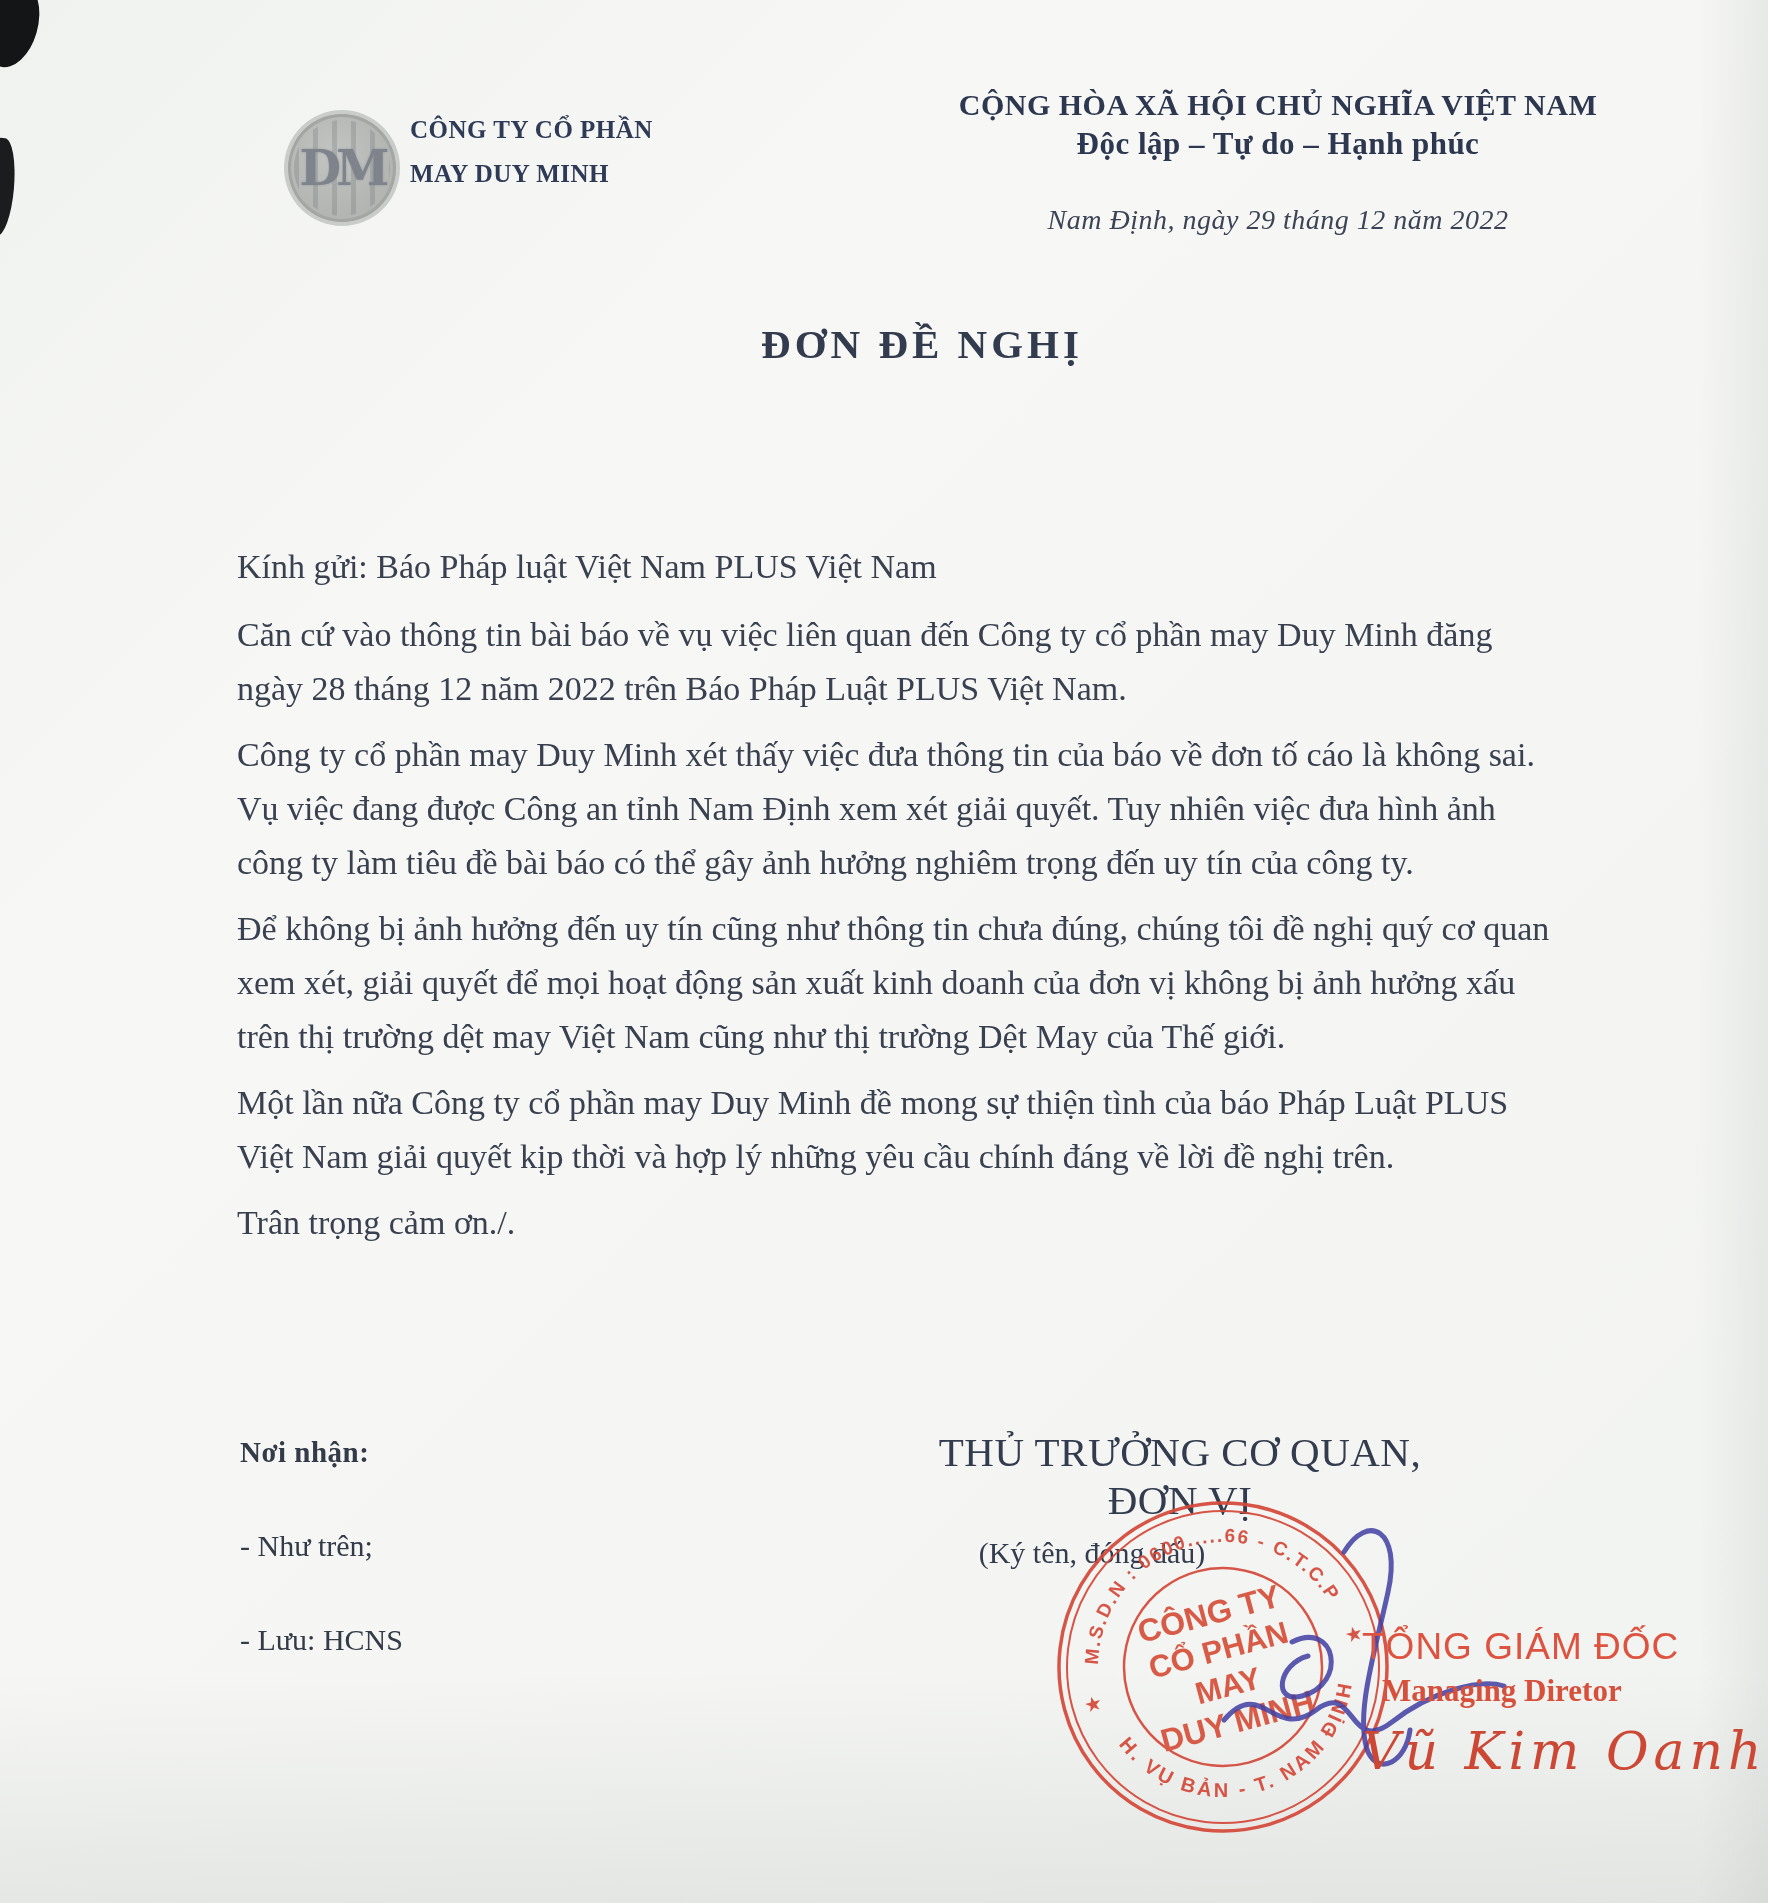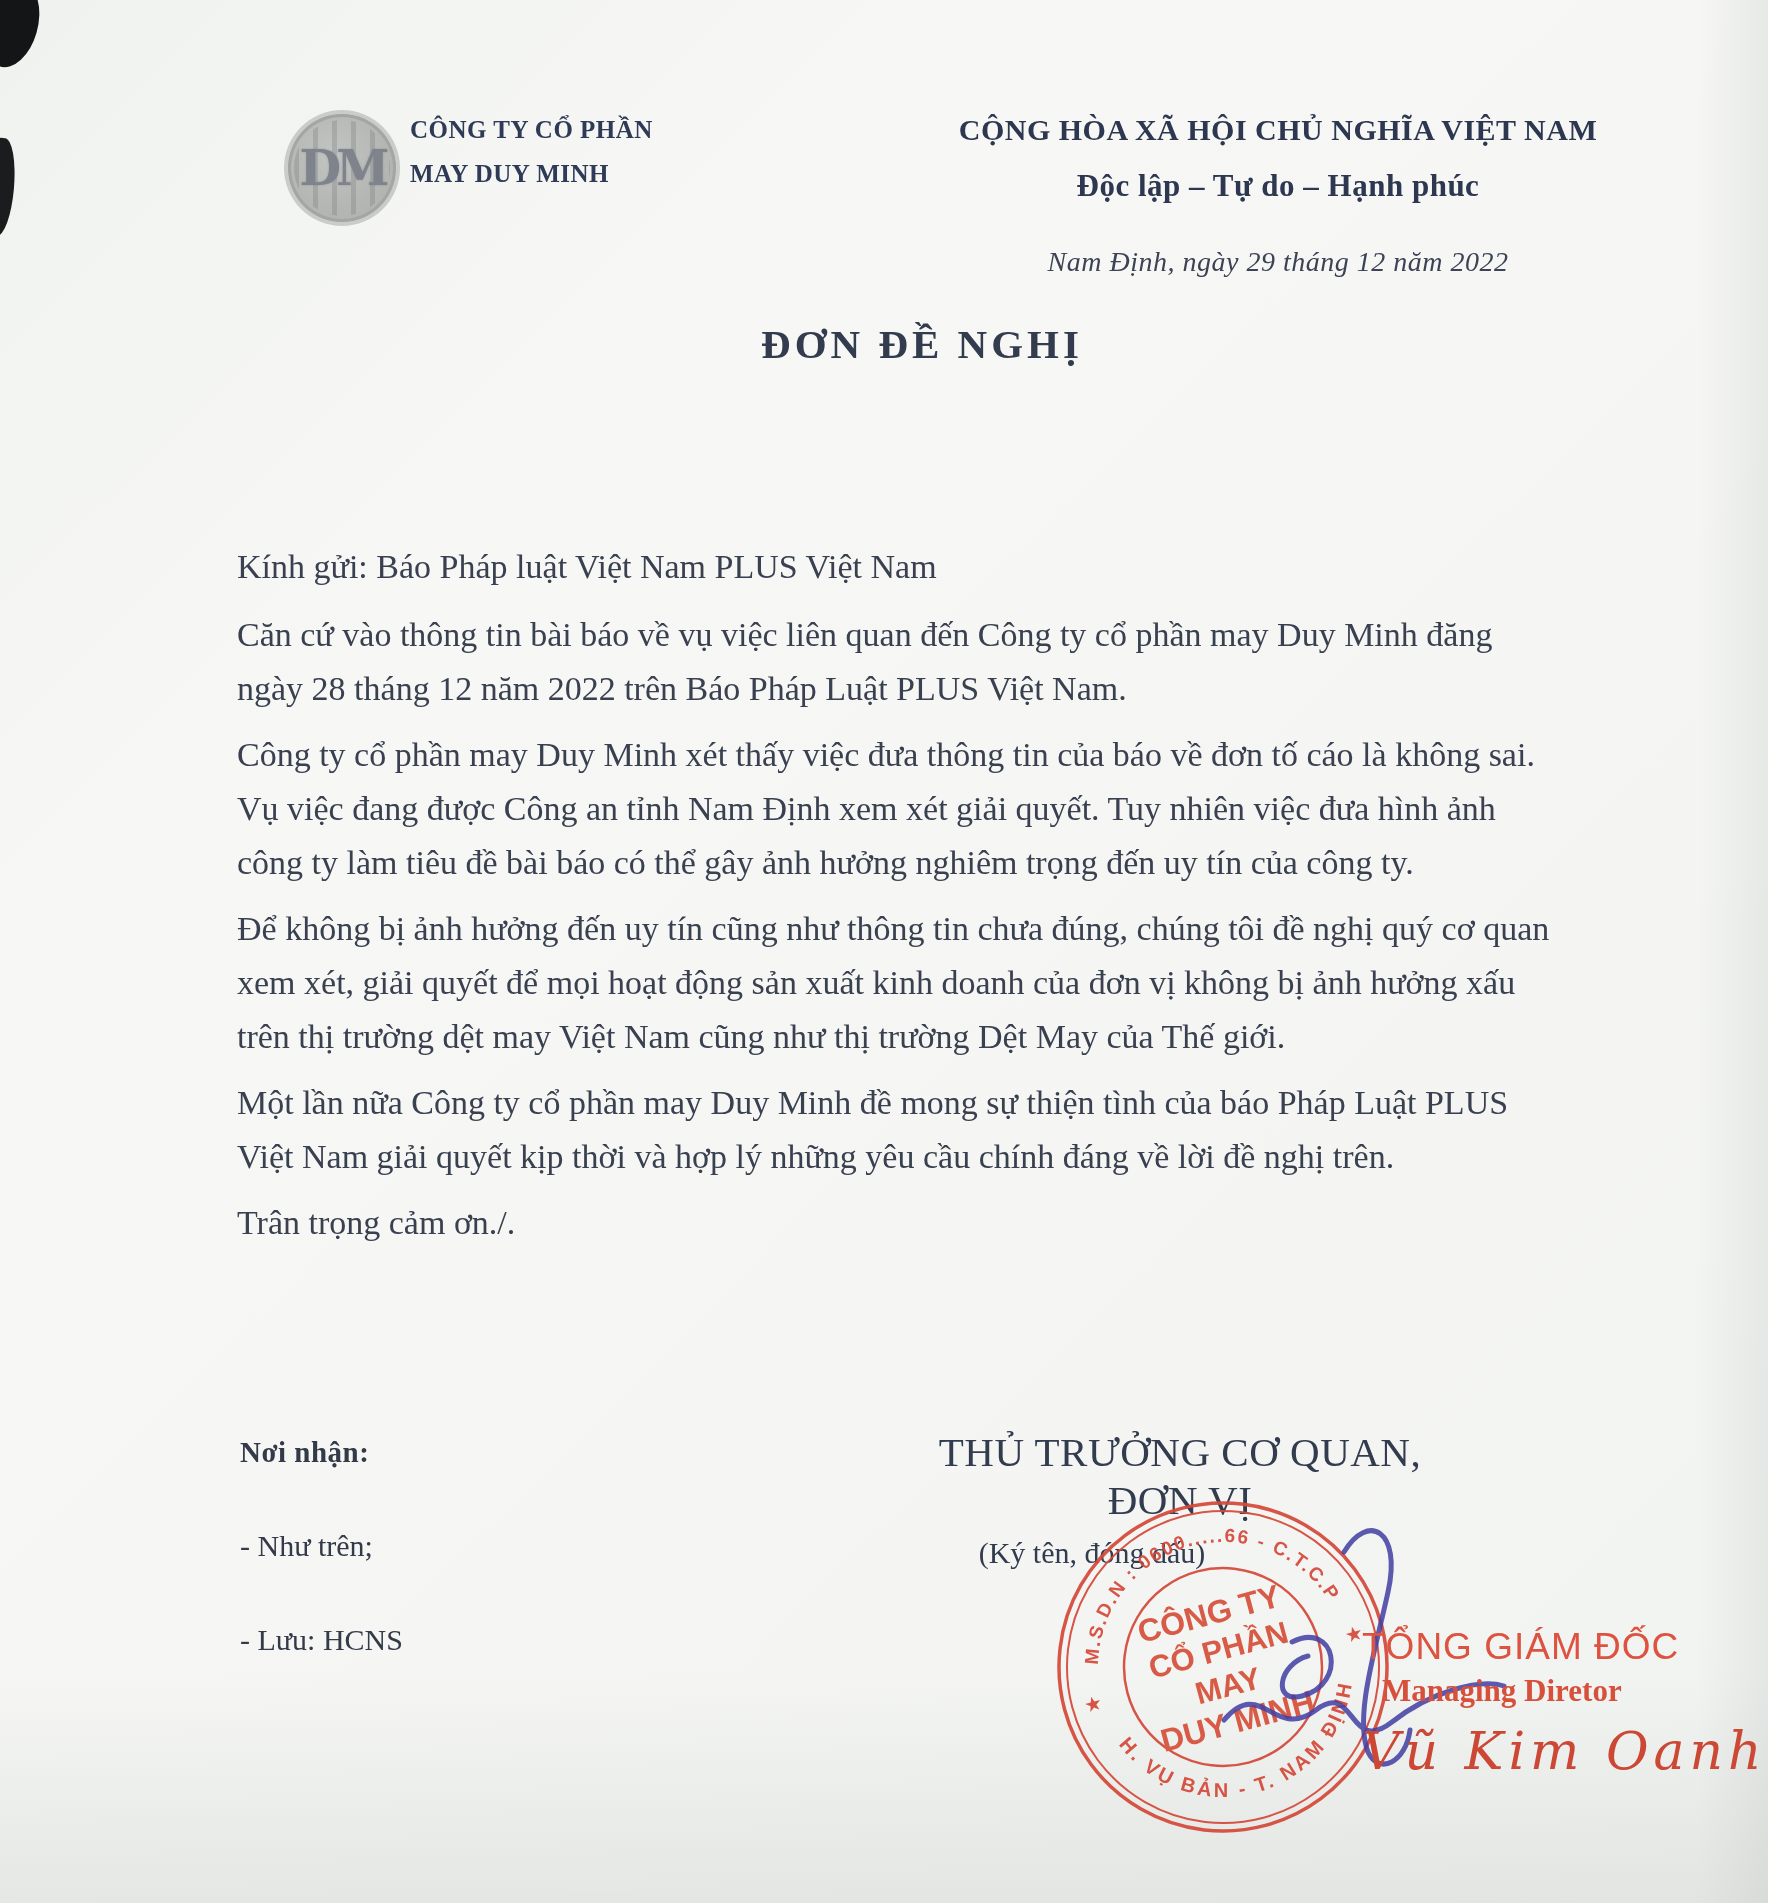--- a/index.html
+++ b/index.html
@@ -16,23 +16,23 @@
   .shade-right{position:absolute;right:0;top:0;width:70px;height:100%;background:linear-gradient(to left, rgba(180,186,182,.22), rgba(180,186,182,0));pointer-events:none;}
 
   
   .logo{position:absolute;left:288px;top:114px;width:108px;height:108px;border-radius:50%;
     background:radial-gradient(circle at 42% 38%, #c2c5c2 0%, #b4b7b4 55%, #adb0ad 100%);
     box-shadow:0 0 0 4px #c9ccc9, inset 0 0 0 3px #a3a6a3; display:flex;align-items:center;justify-content:center;overflow:hidden;}
   .logo .stripes{position:absolute;inset:6px;border-radius:50%;
     background:repeating-linear-gradient(90deg, rgba(110,115,120,.28) 0 5px, rgba(0,0,0,0) 5px 19px);}
   .logo .mono{position:relative;font-family:"DejaVu Serif", serif;font-weight:bold;font-size:48px;color:#7f848c;letter-spacing:-5px;text-shadow:0 0 2px rgba(90,95,105,.4);}
   .company{position:absolute;left:410px;top:108px;width:310px;font-weight:bold;font-size:25px;line-height:44px;color:#2e3a56;letter-spacing:.5px;}
-  .national{position:absolute;left:878px;top:113px;width:800px;text-align:center;color:#2d3850;}
+  .national{position:absolute;left:878px;top:88px;width:800px;text-align:center;color:#2d3850;}
   .nat-title{font-size:30px;font-weight:bold;letter-spacing:.5px;}
-  .nat-motto{font-size:31px;font-weight:bold;margin-top:21px;letter-spacing:.5px;}
+  .nat-motto{font-size:31px;font-weight:bold;margin-top:4px;letter-spacing:.5px;}
   .date-line{font-size:28px;font-style:italic;margin-top:42px;color:#3b4354;letter-spacing:.5px;}
 
   
   .doc-title{position:absolute;left:0;top:320px;width:1800px;text-align:center;padding-left:44px;
     font-size:41px;font-weight:bold;letter-spacing:4px;color:#333c4e;}
 
   
   .body{position:absolute;left:237px;top:540px;width:1316px;font-size:34px;line-height:54px;color:#39404f;}
   .body p{margin:0 0 12px 0;}
   .body .salutation{margin-bottom:14px;}

